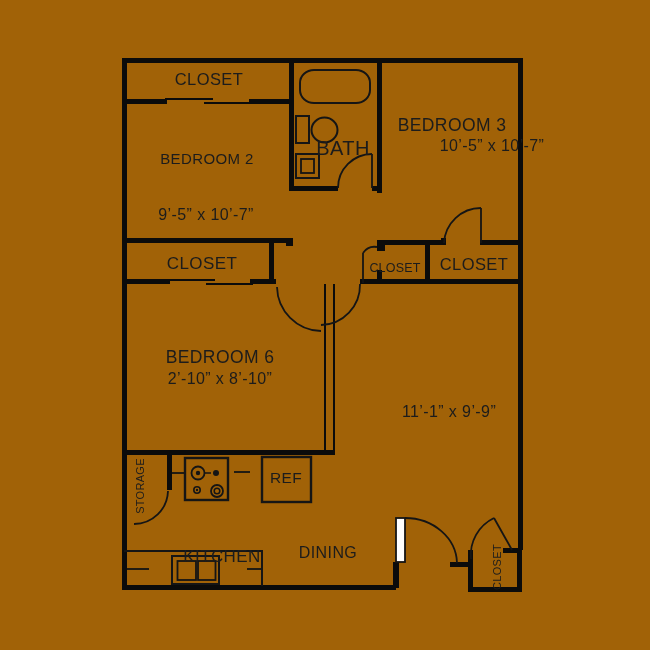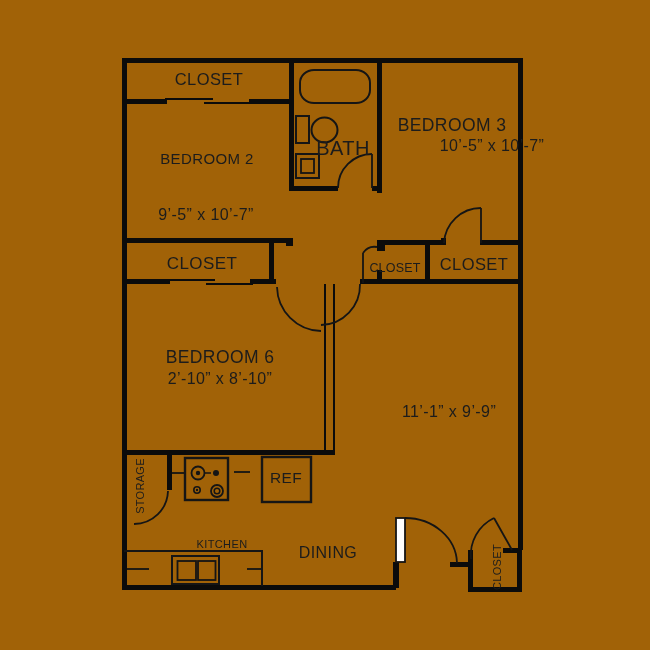--- a/index.html
+++ b/index.html
@@ -33,21 +33,21 @@
   .lbl-bedroom3-d  { left: 453px; top: 146px; font-size: 16px; margin-left: 39px; }
   .lbl-closet-b    { left: 202px; top: 263px; font-size: 17px; }
   .lbl-closet-hall { left: 395px; top: 268px; font-size: 12.5px; letter-spacing: 0.2px; }
   .lbl-closet-br3  { left: 474px; top: 264px; font-size: 16.5px; }
   .lbl-bedroom1    { left: 220px; top: 358px; font-size: 17.5px; }
   .lbl-bedroom1-d  { left: 220px; top: 379px; font-size: 16px; }
   .lbl-living      { left: 437px; top: 392px; font-size: 17.5px; }
   .lbl-living-d    { left: 437px; top: 412px; font-size: 16px; margin-left: 12px; }
   .lbl-storage     { left: 140px; top: 486px; font-size: 11px; letter-spacing: 0.3px; }
   .lbl-ref         { left: 286px; top: 478px; font-size: 15.5px; }
-  .lbl-kitchen     { left: 222px; top: 544px; font-size: 11px; }
+  .lbl-kitchen     { left: 222px; top: 556px; font-size: 17px; }
   .lbl-dining      { left: 328px; top: 553px; font-size: 16px; }
   .lbl-closet-ent  { left: 497px; top: 567px; font-size: 11px; letter-spacing: 0.3px; }
 </style>
 </head>
 <body>
 
 <div class="plan">
 
   <svg width="650" height="650" viewBox="0 0 650 650">
 

